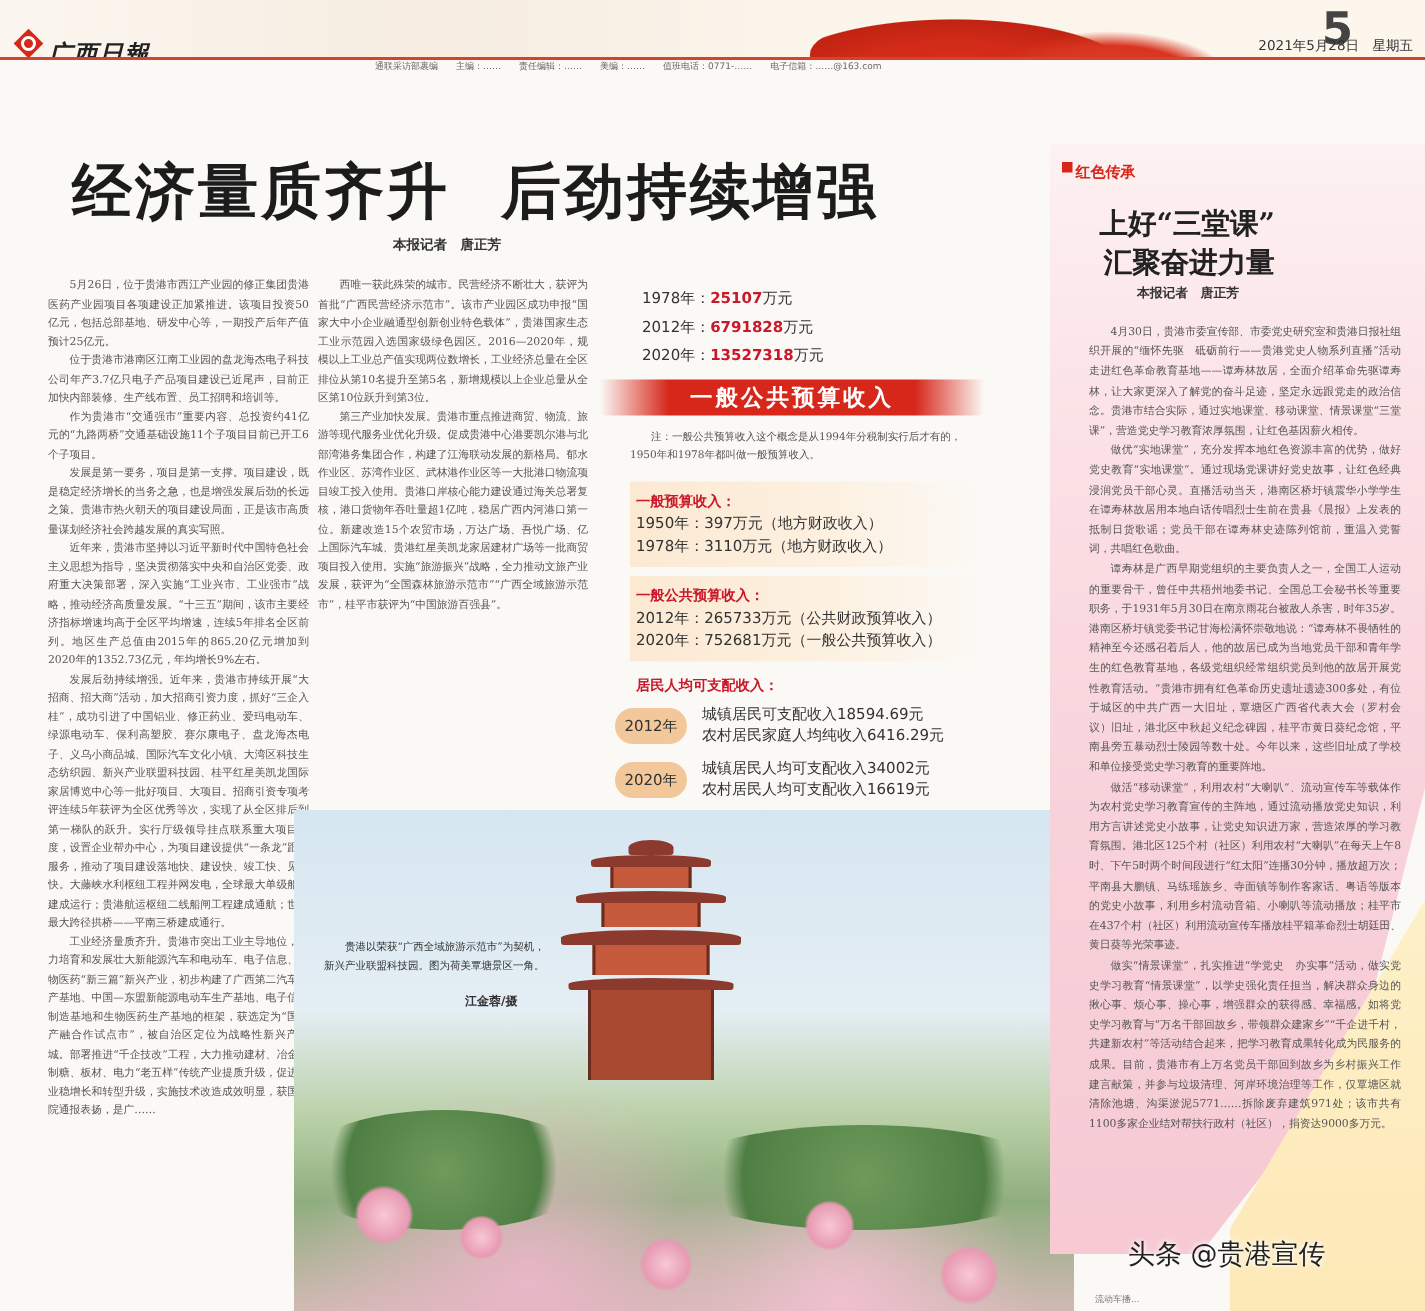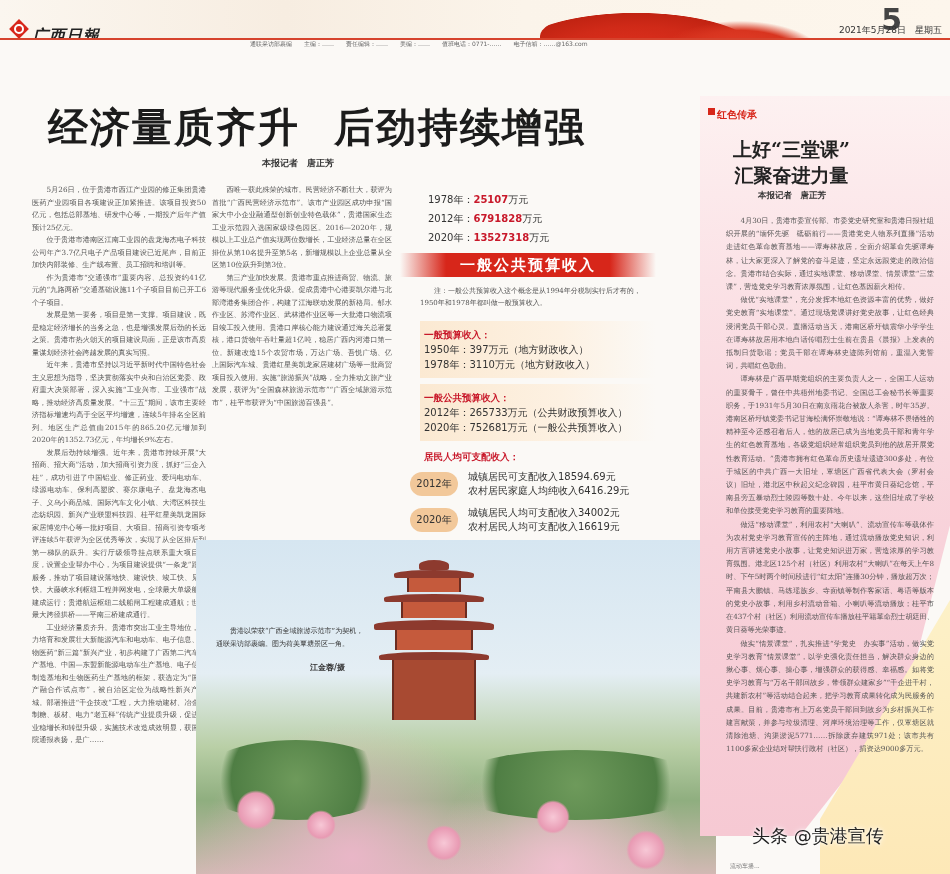--- a/index.html
+++ b/index.html
@@ -156,21 +156,21 @@
     background: linear-gradient(180deg, #fdf1c8 0%, #fde8b7 100%);
     clip-path: polygon(100% 0, 100% 100%, 0 100%, 0 80%);
   }
   .section-tag {
     position: absolute; left: 708px; top: 108px; font-size: 10px; font-weight: bold; color: #d7261a;
     display: flex; align-items: flex-start; gap: 2px;
   }
   .section-tag .sq { width: 7px; height: 7px; background: #d7261a; display: inline-block; }
   .side-title {
     position: absolute; left: 733px; top: 136px; font-family: "DejaVu Serif", serif;
-    font-size: 19px; line-height: 26px; color: #222; font-weight: bold; text-align: center;
+    font-size: 19px; line-height: 26px; color: #222; font-weight: bold; text-align: right;
   }
   .side-byline {
     position: absolute; left: 758px; top: 190px; font-size: 8.5px; color: #333; font-weight: bold;
   }
   .side-body {
     position: absolute; left: 726px; top: 214px; width: 208px; height: 600px;
     font-family: "DejaVu Serif", serif; font-size: 7.2px; line-height: 13.2px; color: #555;
     text-align: justify; overflow: hidden;
   }
   .side-body p { text-indent: 2em; }
@@ -282,21 +282,21 @@
         </div>
     </div>
     <div class="leaf" style="left:0;top:200px;width:200px;height:80px;"></div>
     <div class="leaf" style="left:250px;top:210px;width:260px;height:70px;"></div>
     <div class="lotus" style="left:40px;top:250px;width:40px;height:40px;"></div>
     <div class="lotus" style="left:110px;top:270px;width:30px;height:30px;"></div>
     <div class="lotus" style="left:230px;top:285px;width:36px;height:36px;"></div>
     <div class="lotus" style="left:340px;top:260px;width:34px;height:34px;"></div>
     <div class="lotus" style="left:430px;top:290px;width:40px;height:40px;"></div>
   </div>
-  <p class="photo-caption">贵港以荣获“广西全域旅游示范市”为契机，通联采访部裹编。图为荷美覃塘景区一角。</p>
+  <p class="photo-caption">贵港以荣获“广西全域旅游示范市”为契机，新兴产业联盟科技园。图为荷美覃塘景区一角。</p>
   <div class="photo-credit">江金蓉/摄</div>
 
   <div class="sidebar-bg"></div>
   <div class="sidebar-yellow"></div>
   <div class="section-tag">
     <span class="sq"></span>
     <span>红色传承</span>
   </div>
   <h2 class="side-title">
     <div>上好“三堂课”</div>

